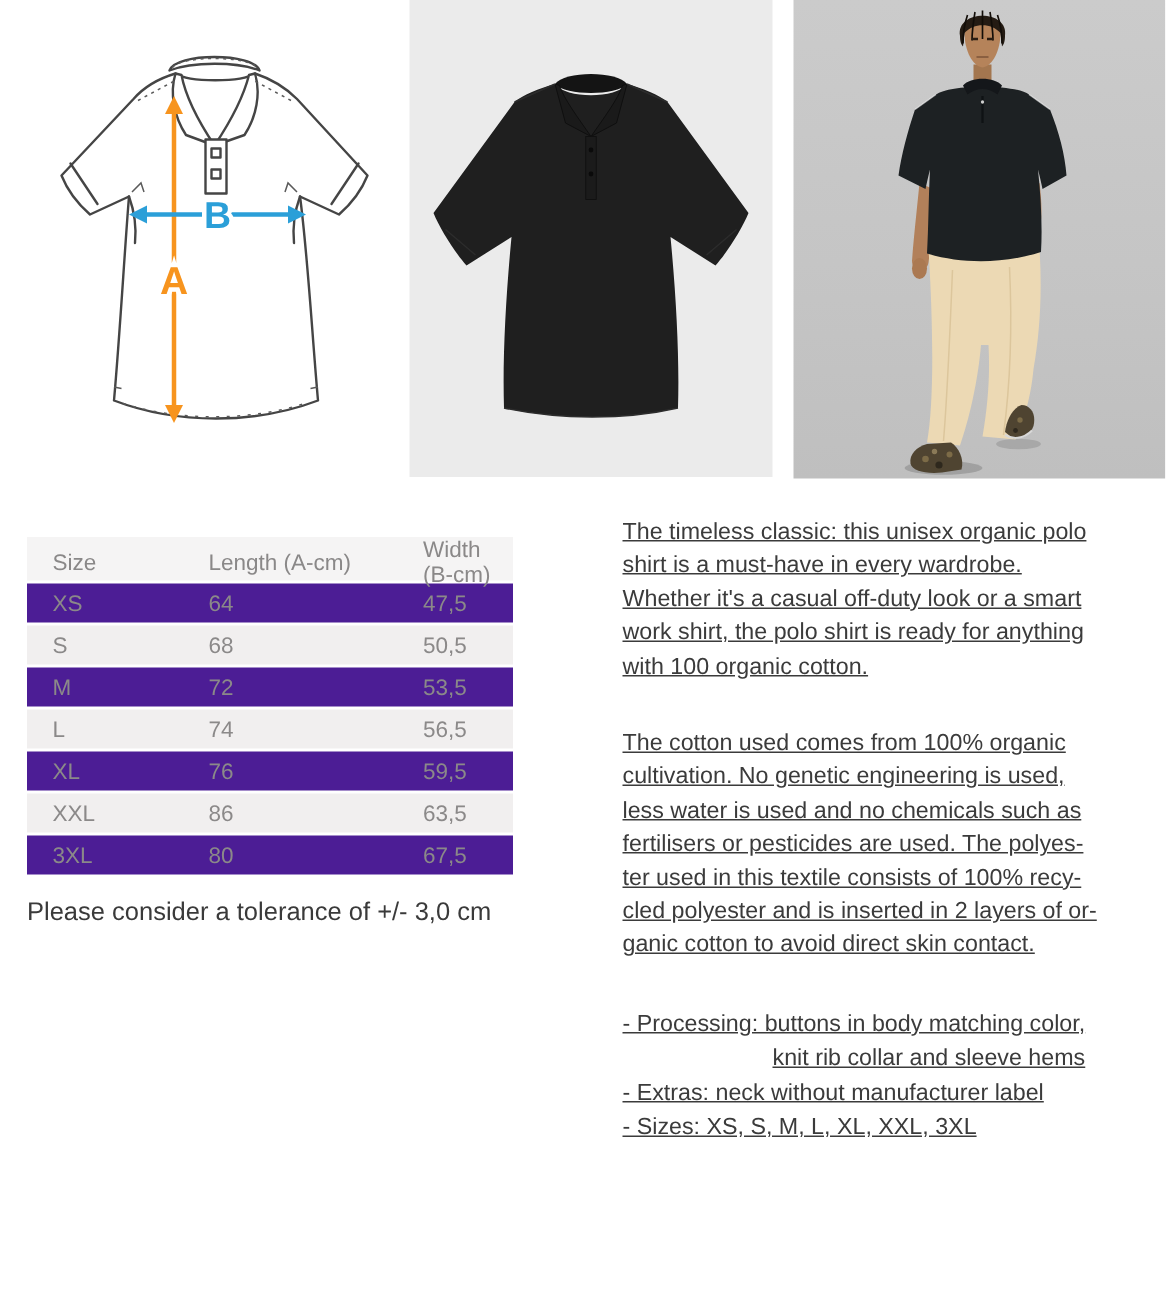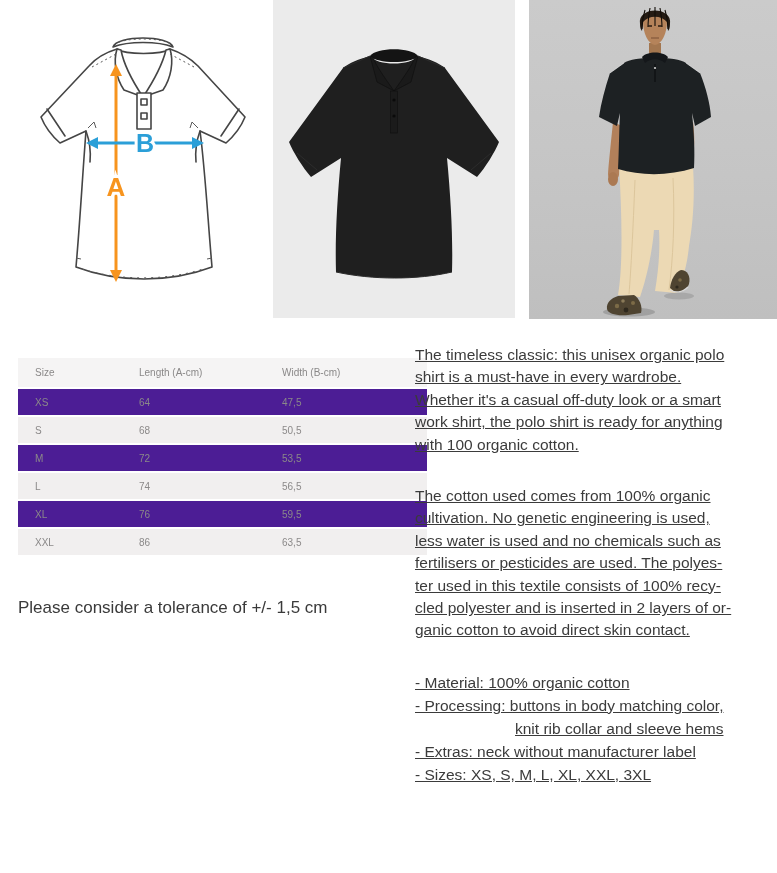--- a/index.html
+++ b/index.html
@@ -8,21 +8,21 @@
     font-family:"Liberation Sans",sans-serif;overflow:hidden;
   }
   
   .img-box{position:absolute;top:0;}
   .tech-drawing{left:0;width:260px;height:319px;background:#ffffff;}
   .product-photo{left:273px;width:242px;height:318px;background:#ebebeb;}
   .model-photo{left:529px;width:248px;height:319px;
     background:linear-gradient(180deg,#cbcbcb 0%,#c5c5c5 55%,#bfbfbf 100%);}
   .img-box svg{display:block;}
   
-  .size-chart{position:absolute;left:18px;top:358px;width:409px;font-size:10px;color:#8b8989;}
+  .size-chart{position:absolute;left:18px;top:358px;width:324px;font-size:15px;color:#8b8989;}
   .tbl-row{display:grid;grid-template-columns:121px 143px 1fr;align-items:center;height:26px;margin-bottom:2px;}
   .tbl-row > span:first-child{padding-left:17px;}
   .tbl-head{background:#f5f4f4;height:29px;color:#8a8888;}
   .row-odd{background:#4c1d95;}
   .row-even{background:#f1efef;}
   .tolerance{position:absolute;left:18px;top:598px;font-size:17px;color:#3a3a3a;}
   
   .desc{position:absolute;left:415px;top:344px;width:362px;color:#3b3b3b;text-decoration:underline;}
   .desc p{margin:0 0 29px 0;font-size:15.5px;line-height:22.4px;white-space:pre;}
   .specs{font-size:15.5px;line-height:23px;}
@@ -178,39 +178,43 @@
     <div class="tbl-row row-odd">
       <span>XL</span>
       <span>76</span>
       <span>59,5</span>
     </div>
     <div class="tbl-row row-even">
       <span>XXL</span>
       <span>86</span>
       <span>63,5</span>
     </div>
-  </div>
-
-  <div class="tolerance">Please consider a tolerance of +/- 1,5 cm</div>
+    <div class="tbl-row row-odd">
+      <span>3XL</span>
+      <span>80</span>
+      <span>67,5</span>
+    </div>
+  </div>
+
+  <div class="tolerance">Please consider a tolerance of +/- 3,0 cm</div>
 
   <div class="desc">
     <p>The timeless classic: this unisex organic polo
 shirt is a must-have in every wardrobe.
 Whether it's a casual off-duty look or a smart
 work shirt, the polo shirt is ready for anything
 with 100 organic cotton.</p>
     <p>The cotton used comes from 100% organic
 cultivation. No genetic engineering is used,
 less water is used and no chemicals such as
 fertilisers or pesticides are used. The polyes-
 ter used in this textile consists of 100% recy-
 cled polyester and is inserted in 2 layers of or-
 ganic cotton to avoid direct skin contact.</p>
     <div class="specs">
-      <div class="spec-line">- Material: 100% organic cotton</div>
       <div class="spec-line">- Processing: buttons in body matching color,</div>
       <div class="spec-line spec-indent">knit rib collar and sleeve hems</div>
       <div class="spec-line">- Extras: neck without manufacturer label</div>
       <div class="spec-line">- Sizes: XS, S, M, L, XL, XXL, 3XL</div>
     </div>
   </div>
 
 </div>
 
 </body></html>

